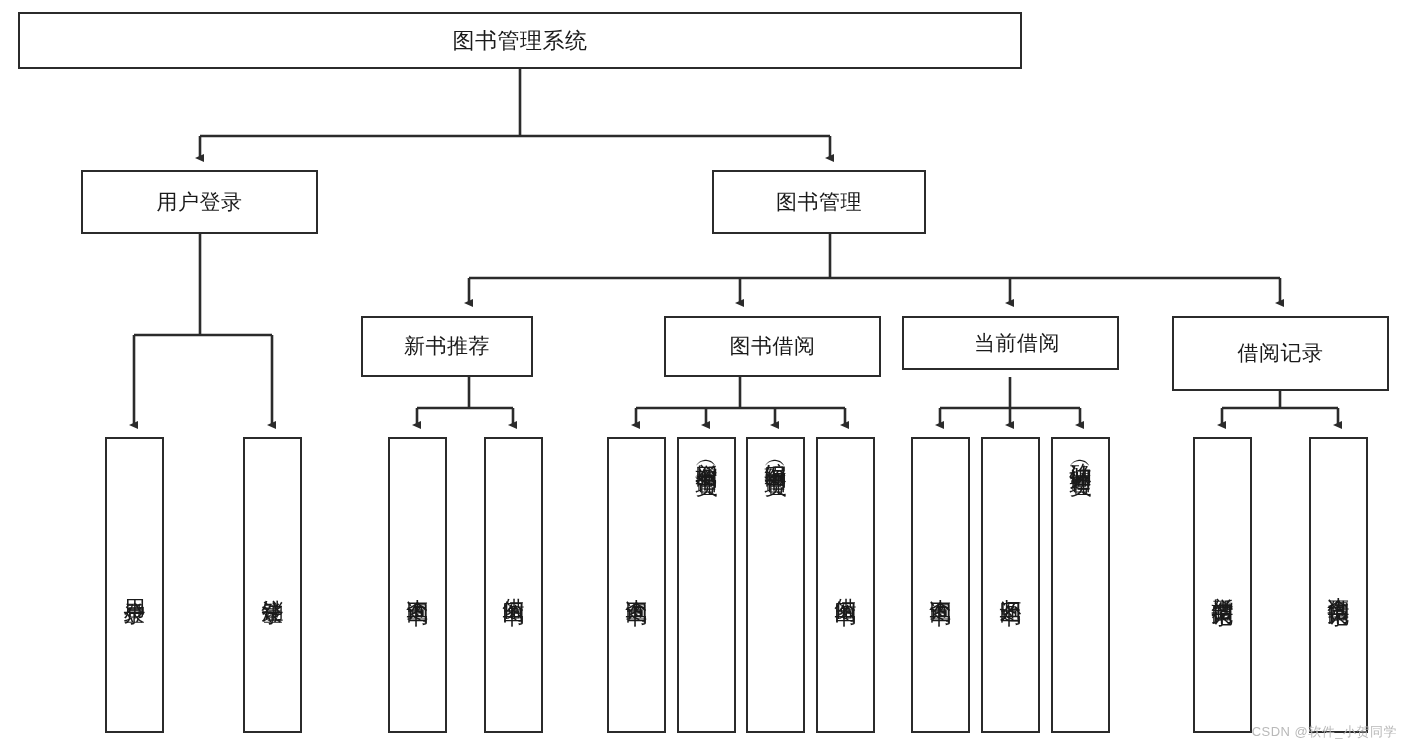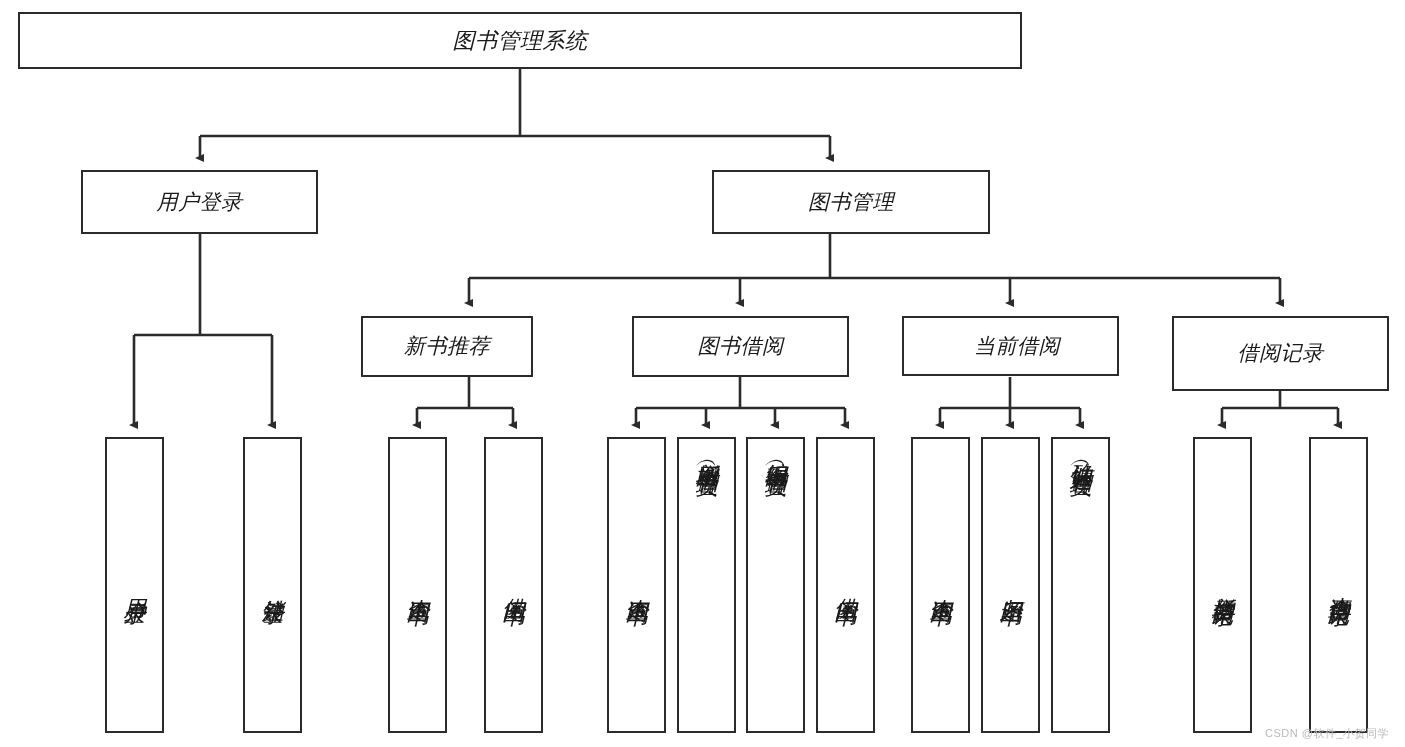--- a/index.html
+++ b/index.html
@@ -37,21 +37,20 @@
     justify-content: center;
     color: #1a1a1a;
     z-index: 2;
   }
   .node .label {
     display: block;
     text-align: center;
     letter-spacing: 0.5px;
     line-height: 1.15;
     white-space: nowrap;
-    font-style: italic;
   }
   .node.horiz .label {
     font-size: 21px;
   }
   .node.root .label {
     font-size: 22px;
   }
   .node.vert {
     align-items: center;
     justify-content: center;
@@ -64,23 +63,23 @@
     line-height: 1.18;
     letter-spacing: 2px;
     white-space: nowrap;
     max-height: 100%;
   }
   .node.vert.top-align {
     align-items: flex-start;
   }
   .watermark {
     position: absolute;
-    right: 16px;
+    right: 8px;
     bottom: 6px;
-    font-size: 11px;
+    font-size: 13px;
     color: #b9b9b9;
     letter-spacing: 0.5px;
     z-index: 3;
     white-space: nowrap;
   }
 </style>
 </head>
 <body>
 
 <div id="canvas">
@@ -136,33 +135,33 @@
   </svg>
 
   <div class="node root horiz" style="left:18px; top:12px; width:1004px; height:57px;">
     <span class="label">图书管理系统</span>
   </div>
 
   <div class="node horiz" style="left:81px; top:170px; width:237px; height:64px;">
     <span class="label">用户登录</span>
   </div>
 
-  <div class="node horiz" style="left:712px; top:170px; width:278px; height:64px;">
+  <div class="node horiz" style="left:712px; top:170px; width:214px; height:64px;">
     <span class="label">图书管理</span>
   </div>
 
   <div class="node horiz" style="left:361px; top:316px; width:172px; height:61px;">
     <span class="label">新书推荐</span>
   </div>
 
-  <div class="node horiz" style="left:632px; top:316px; width:217px; height:61px;">
+  <div class="node horiz" style="left:664px; top:316px; width:217px; height:61px;">
     <span class="label">图书借阅</span>
   </div>
 
-  <div class="node horiz" style="left:902px; top:316px; width:217px; height:60px;padding-left:13px;">
+  <div class="node horiz" style="left:902px; top:316px; width:217px; height:54px;padding-left:13px;">
     <span class="label">当前借阅</span>
   </div>
 
   <div class="node horiz" style="left:1172px; top:316px; width:217px; height:75px;">
     <span class="label">借阅记录</span>
   </div>
 
   <div class="node vert" style="left:105px; top:437px; width:59px; height:296px;">
     <span class="label">用户登录</span>
   </div>

